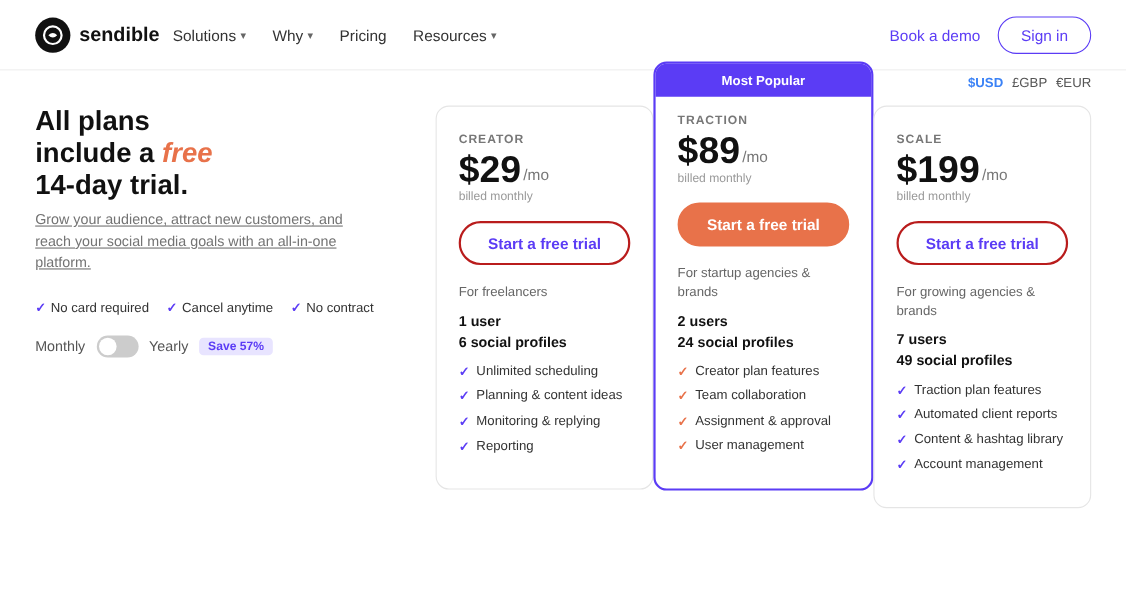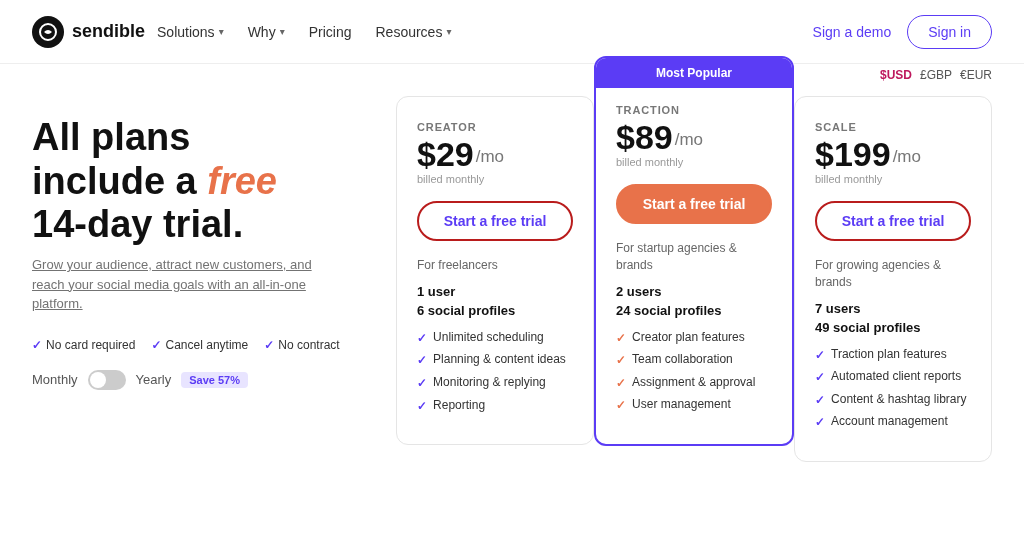--- a/index.html
+++ b/index.html
@@ -15,48 +15,48 @@
     .nav-arrow { font-size: 10px; color: #666; }
     .header-actions { display: flex; align-items: center; gap: 16px; margin-left: auto; }
     .book-demo { font-size: 14px; color: #5b3cf5; font-weight: 500; cursor: pointer; }
     .sign-in-btn { border: 1.5px solid #5b3cf5; color: #5b3cf5; background: transparent; padding: 8px 20px; border-radius: 24px; font-size: 14px; font-weight: 500; cursor: pointer; }
 
     
     .main { display: flex; padding: 32px 32px 20px; gap: 24px; align-items: flex-start; }
 
     
     .left-panel { width: 340px; flex-shrink: 0; }
-    .headline { font-size: 38px; font-weight: 800; line-height: 1.15; color: #111; margin-bottom: 8px; margin-top: 20px; }
+    .headline { font-size: 25px; font-weight: 800; line-height: 1.15; color: #111; margin-bottom: 8px; }
     .headline-italic { font-style: italic; color: #e8724a; font-weight: 800; }
     .subtext { font-size: 13px; color: #737373; line-height: 1.5; margin-bottom: 24px; max-width: 310px; text-decoration: underline; }
     .badges { display: flex; gap: 16px; margin-bottom: 18px; }
     .badge-item { font-size: 12px; color: #333; display: flex; align-items: center; gap: 4px; }
     .check-mark { color: #5b3cf5; font-weight: bold; }
     .toggle-row { display: flex; align-items: center; gap: 10px; font-size: 13px; }
     .toggle-label { color: #555; }
     .toggle-switch { width: 38px; height: 20px; background: #ccc; border-radius: 10px; position: relative; cursor: pointer; }
     .toggle-knob { width: 16px; height: 16px; background: #fff; border-radius: 50%; position: absolute; top: 2px; left: 2px; }
     .save-badge { background: #e8e4ff; color: #5b3cf5; font-size: 11px; font-weight: 600; padding: 2px 8px; border-radius: 4px; }
 
     
     .cards-wrapper { display: flex; align-items: flex-start; gap: 0; flex: 1; position: relative; }
 
     
     .currency-bar { position: absolute; top: -28px; right: 0; font-size: 12px; color: #555; display: flex; gap: 8px; }
     .currency-option { cursor: pointer; font-weight: 500; }
-    .currency-option.active { color: #be185d; font-weight: 700; }
+    .currency-option.active { color: #3b82f6; font-weight: 700; }
 
     
     .card { background: #fff; border: 1px solid #e5e5e5; border-radius: 12px; padding: 24px 20px; flex: 1; position: relative; }
     .card.popular { border-color: #5b3cf5; border-width: 2px; margin-top: -40px; padding-top: 16px; }
     .popular-badge { background: #5b3cf5; color: #fff; font-size: 12px; font-weight: 600; text-align: center; padding: 8px; border-radius: 10px 10px 0 0; margin: -16px -20px 16px; }
     .plan-name { font-size: 11px; font-weight: 600; color: #777; letter-spacing: 0.08em; text-transform: uppercase; margin-bottom: 4px; }
     .price-row { display: flex; align-items: flex-end; gap: 2px; margin-bottom: 2px; }
     .price-dollar { font-size: 34px; font-weight: 800; color: #111; line-height: 1; }
-    .price-per { font-size: 17px; color: #777; margin-bottom: 4px; }
+    .price-per { font-size: 14px; color: #777; margin-bottom: 4px; }
     .billed-label { font-size: 11px; color: #999; margin-bottom: 16px; }
     .trial-btn { width: 100%; padding: 10px; border-radius: 24px; font-size: 14px; font-weight: 600; cursor: pointer; margin-bottom: 16px; border: 2px solid #b91c1c; color: #5b3cf5; background: transparent; }
     .trial-btn.filled { background: #e8724a; border-color: #e8724a; color: #fff; }
     .for-label { font-size: 12px; color: #666; margin-bottom: 10px; line-height: 1.4; }
     .user-info { font-size: 13px; color: #111; font-weight: 700; margin-bottom: 4px; }
     .profile-info { font-size: 13px; color: #111; font-weight: 700; margin-bottom: 12px; }
     .features-list { list-style: none; }
     .features-list li { font-size: 12px; color: #333; display: flex; align-items: flex-start; gap: 6px; margin-bottom: 6px; line-height: 1.3; }
     .feat-check { color: #5b3cf5; font-weight: bold; flex-shrink: 0; margin-top: 1px; }
     .feat-check.orange { color: #e8724a; }
@@ -87,21 +87,21 @@
     <div class="nav-item">
       <span>Pricing</span>
     </div>
     <div class="nav-item">
       <span>Resources</span>
       <span class="nav-arrow">▾</span>
     </div>
   </nav>
 
   <div class="header-actions">
-    <span class="book-demo">Sign a demo</span>
+    <span class="book-demo">Book a demo</span>
     <button class="sign-in-btn">Sign in</button>
   </div>
 </header>
 
 <div class="main">
 
   <div class="left-panel">
     <div class="headline">
       <span>All plans</span><br>
       <span>include a <span class="headline-italic">free</span></span><br>

